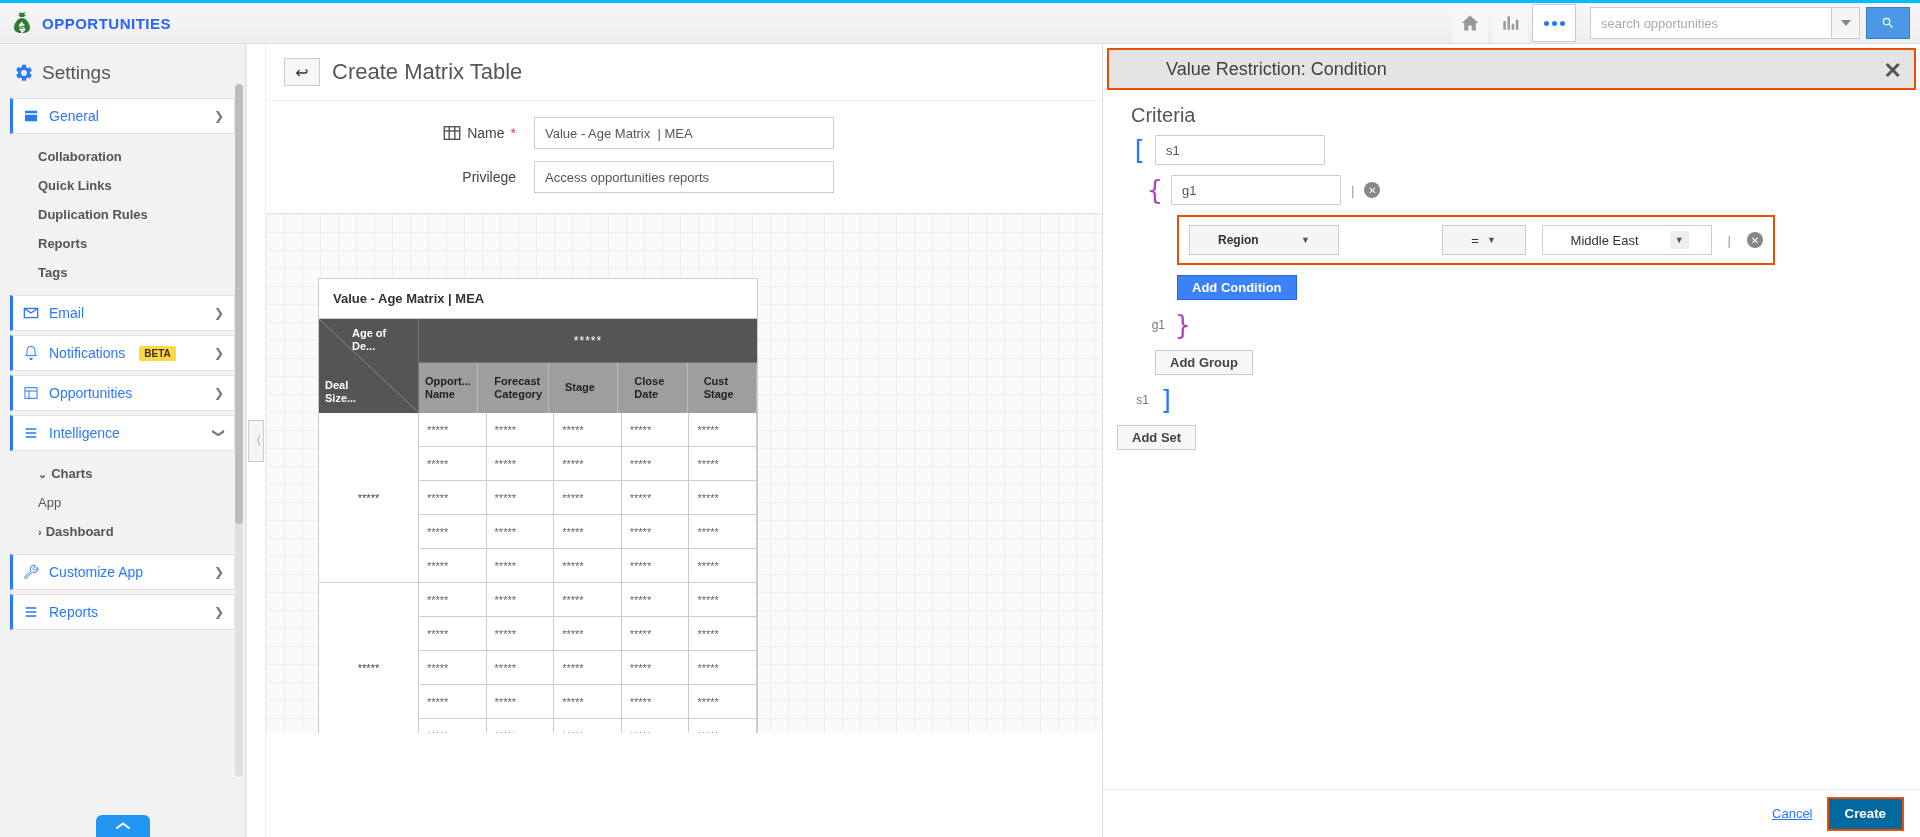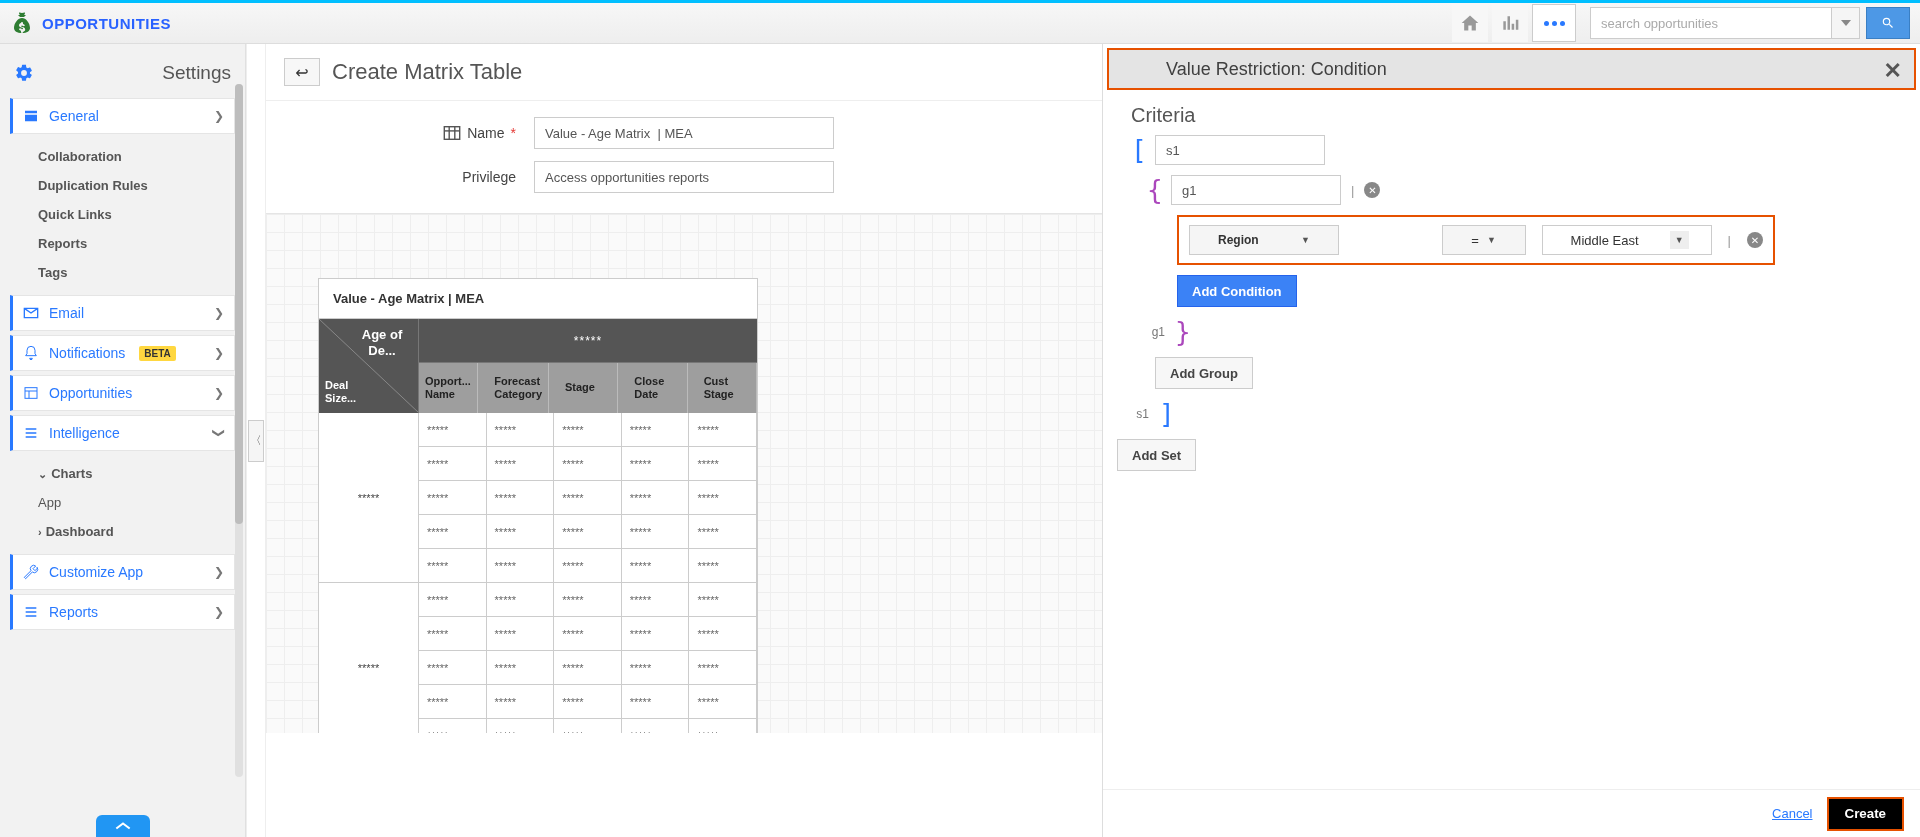--- a/index.html
+++ b/index.html
@@ -22,21 +22,21 @@
 .search-input::placeholder { color: #aaa; }
 .search-drop { width: 28px; border-left: 1px solid #ccc; background: #f5f5f5; display: flex; align-items: center; justify-content: center; cursor: pointer; }
 .search-btn { width: 44px; height: 32px; background: #4d98e6; border: 1px solid #3a7fc4; display: flex; align-items: center; justify-content: center; cursor: pointer; }
 .search-btn svg { width: 14px; height: 14px; fill: #fff; }
 
 .main-layout { display: flex; height: calc(100vh - 44px); }
 
 
 .sidebar { width: 246px; background: #f2f2f2; border-right: 1px solid #e0e0e0; display: flex; flex-direction: column; position: relative; }
 .sidebar-inner { flex: 1; overflow-y: auto; padding: 12px 10px 60px 10px; }
-.sidebar-title { display: flex; align-items: center; gap: 8px; color: #555; font-size: 19px; padding: 6px 4px 14px 4px; justify-content: space-between; }
+.sidebar-title { display: flex; align-items: center; gap: 8px; color: #555; font-size: 19px; padding: 6px 4px 14px 4px; }
 .sidebar-title svg { width: 20px; height: 20px; fill: #2979ff; }
 .nav-header { display: flex; align-items: center; gap: 10px; padding: 9px 10px; cursor: pointer; color: #444; font-size: 14px; position: relative; }
 .nav-header.card { background: #fff; border: 1px solid #e5e5e5; border-left: 3px solid #2979ff; margin-bottom: 4px; align-items: center; }
 .nav-header.card .chev { position: absolute; right: 10px; color: #777; font-size: 12px; }
 .nav-header.card { color: #2979ff; }
 .nav-header.card svg { width: 16px; height: 16px; fill: #2979ff; }
 .nav-sub { color: #555; font-size: 13px; padding: 7px 10px 7px 28px; cursor: pointer; font-weight: bold; }
 .nav-children { padding: 4px 0 8px 0; }
 .nav-leaf { color: #555; font-size: 13px; padding: 7px 10px 7px 28px; cursor: pointer; }
 .beta-badge { background: #ffd740; color: #333; font-size: 10px; font-weight: bold; padding: 2px 5px; border-radius: 2px; margin-left: 4px; }
@@ -57,21 +57,21 @@
 .form-label { width: 90px; text-align: right; color: #444; font-size: 14px; font-weight: normal; display: flex; align-items: center; justify-content: flex-end; gap: 6px; }
 .form-label .req { color: #e53935; }
 .form-input { border: 1px solid #ccc; height: 32px; padding: 0 10px; font-size: 13px; color: #555; min-width: 300px; }
 .grid-area { background: #fafafa; background-image: linear-gradient(#eee 1px, transparent 1px), linear-gradient(90deg, #eee 1px, transparent 1px); background-size: 18px 18px; height: 520px; position: relative; overflow: hidden; border-top: 1px solid #e5e5e5; }
 .matrix-card { position: absolute; top: 64px; left: 52px; width: 440px; background: #fff; border: 1px solid #ccc; font-size: 12px; }
 .matrix-title { padding: 12px 14px; font-weight: bold; color: #333; font-size: 13px; }
 .matrix-table { border-top: 1px solid #ccc; }
 .matrix-corner-row { display: flex; background: #555; color: #fff; }
 .matrix-corner { width: 100px; height: 94px; position: relative; background: #555; border-right: 1px solid #777; }
 .matrix-corner svg { position: absolute; top: 0; left: 0; width: 100%; height: 100%; }
-.matrix-corner .cl-top { position: absolute; top: 8px; right: 6px; font-size: 13px; font-weight: bold; text-align: center; width: 60px; line-height: 1.2; }
+.matrix-corner .cl-top { position: absolute; top: 8px; right: 6px; font-size: 11px; font-weight: bold; width: 60px; line-height: 1.2; }
 .matrix-corner .cl-bot { position: absolute; bottom: 8px; left: 6px; font-size: 11px; font-weight: bold; width: 50px; line-height: 1.2; }
 .matrix-col-group { flex: 1; display: flex; flex-direction: column; }
 .matrix-star-row { height: 44px; display: flex; align-items: center; justify-content: center; color: #fff; background: #555; border-bottom: 1px solid #777; font-size: 12px; letter-spacing: 1px; }
 .matrix-cols { display: flex; flex: 1; background: #9e9e9e; gap: 10px; }
 .mcol { flex: 1; padding: 6px 6px; color: #222; font-weight: bold; font-size: 11px; border-right: 1px solid #bbb; display: flex; align-items: center; line-height: 1.2; }
 .matrix-body { display: flex; }
 .matrix-body-left { width: 100px; border-right: 1px solid #ccc; }
 .matrix-body-left .lcell { height: 170px; display: flex; align-items: center; justify-content: center; border-bottom: 1px solid #ccc; color: #444; font-size: 11px; }
 .matrix-body-right { flex: 1; }
 .matrix-body-right .drow { display: flex; border-bottom: 1px solid #ccc; height: 34px; }
@@ -92,23 +92,23 @@
 .b-purple { color: #ab47bc; }
 .crit-input { border: 1px solid #ccc; height: 30px; padding: 0 10px; font-size: 13px; color: #555; }
 .crit-input.short { width: 170px; }
 .del-circ { width: 16px; height: 16px; border-radius: 50%; background: #888; color: #fff; display: flex; align-items: center; justify-content: center; font-size: 10px; cursor: pointer; }
 .cond-box { border: 2px solid #e65100; padding: 8px 10px; display: flex; align-items: center; gap: 16px; width: 598px; }
 .sel { border: 1px solid #ccc; height: 30px; background: #f5f5f5; display: flex; align-items: center; justify-content: space-between; padding: 0 28px; cursor: pointer; }
 .sel .arr { font-size: 9px; color: #555; }
 .sel-region { width: 150px; font-weight: bold; font-size: 12px; }
 .sel-op { width: 84px; justify-content: center; gap: 8px; }
 .sel-val { width: 170px; }
-.btn { border: 1px solid #ccc; background: #f7f7f7; padding: 0 14px; height: 32px; display: inline-flex; align-items: center; justify-content: center; cursor: pointer; font-size: 13px; font-weight: bold; color: #444; }
+.btn { border: 1px solid #ccc; background: #f7f7f7; padding: 0 14px; height: 25px; display: inline-flex; align-items: center; justify-content: center; cursor: pointer; font-size: 13px; font-weight: bold; color: #444; }
 .btn-primary { background: #3b82f6; color: #fff; border: 1px solid #2563eb; }
-.btn-create { background: #000000; color: #fff; border: 2px solid #e65100; height: 34px; padding: 0 16px; font-weight: bold; }
+.btn-create { background: #0369a1; color: #fff; border: 2px solid #e65100; height: 34px; padding: 0 16px; font-weight: bold; }
 .panel-footer { border-top: 1px solid #eee; height: 48px; display: flex; align-items: center; justify-content: flex-end; gap: 14px; padding: 0 16px; }
 .link-cancel { color: #2979ff; text-decoration: underline; cursor: pointer; font-size: 13px; }
 .g1-label { color: #777; font-size: 12px; width: 18px; text-align: right; }
 .indent-1 { margin-left: 16px; }
 .indent-2 { margin-left: 46px; }
 </style>
 </head>
 <body>
 
 <div class="topbar">
@@ -167,22 +167,22 @@
 
       <div class="nav-header card">
         <svg viewBox="0 0 24 24">
             <path d="M3 4h18v4H3zM3 10h18v10H3z"></path>
           </svg>
         <span>General</span>
         <span class="chev">❯</span>
       </div>
       <div class="nav-children">
         <div class="nav-sub">Collaboration</div>
+        <div class="nav-sub">Quick Links</div>
         <div class="nav-sub">Duplication Rules</div>
-        <div class="nav-sub">Quick Links</div>
         <div class="nav-sub">Reports</div>
         <div class="nav-sub">Tags</div>
       </div>
 
       <div class="nav-header card">
         <svg viewBox="0 0 24 24">
             <path d="M2 5h20v14H2zM2 5l10 7L22 5" fill="none" stroke="#2979ff" stroke-width="2"></path>
           </svg>
         <span>Email</span>
         <span class="chev">❯</span>

